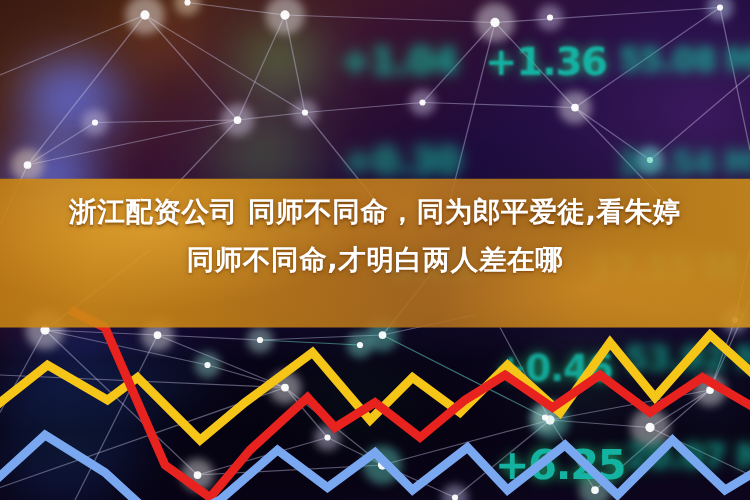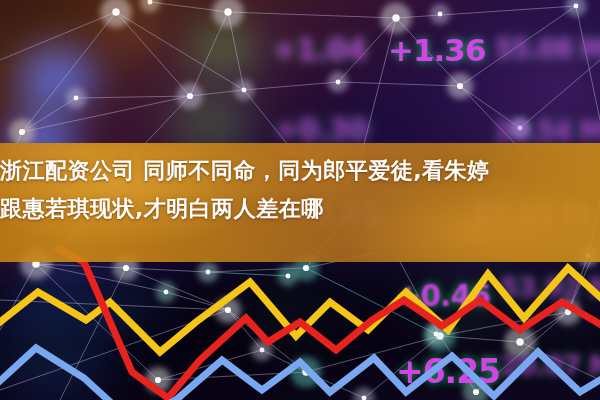--- a/index.html
+++ b/index.html
@@ -69,21 +69,21 @@
     stroke: #c9c3e8;
     stroke-opacity: .42;
     stroke-width: 1;
     fill: none;
   }
   .netline.teal { stroke: #67d9c8; stroke-opacity: .5; }
 
   
   .ticker {
     position: absolute;
-    color: #d946ef;
+    color: #14b8a6;
     font-weight: 700;
     font-family: "DejaVu Sans", "Liberation Sans", sans-serif;
     text-shadow: 0 0 9px rgba(40,230,130,.75);
     white-space: nowrap;
     letter-spacing: -1px;
   }
 
   
   #chart { position: absolute; inset: 0; }
   .zig {
@@ -117,20 +117,21 @@
     background:
       radial-gradient(ellipse 230px 90px at 120px 40px, rgba(255,196,70,.42) 0%, rgba(255,180,50,0) 72%),
       radial-gradient(ellipse 200px 80px at 470px 88px, rgba(255,176,46,.30) 0%, rgba(255,170,40,0) 72%),
       radial-gradient(ellipse 160px 70px at 330px 20px, rgba(228,150,36,.28) 0%, rgba(228,150,36,0) 75%);
   }
 
   #headline {
     position: absolute;
     left: 0; right: 0;
     top: 152px;
+    text-align: center;
     z-index: 40;
   }
   .hl-line {
     color: #ffffff;
     font-weight: 700;
     font-size: 23px;
     line-height: 38px;
     letter-spacing: .5px;
     text-shadow:
       0 1px 2px rgba(90,40,0,.55),
@@ -387,16 +388,16 @@
         <polyline class="zig" points="-10,390 36,348 84,378 132,422 176,400 222,360 262,390 300,362 330,392 374,358 406,392 452,356 494,396 538,352 580,392 610,374" stroke="#7aa8f0"></polyline>
       </g>
   </svg>
 
   <div id="text-band">
     <div id="band-sheen"></div>
   </div>
 
   <div id="headline">
     <div class="hl-line l1">浙江配资公司 同师不同命，同为郎平爱徒,看朱婷</div>
-    <div class="hl-line l2">跟惠若琪现状,才明白两人差在哪</div>
+    <div class="hl-line l2">同师不同命,才明白两人差在哪</div>
   </div>
 
 </div>
 
 </body></html>

